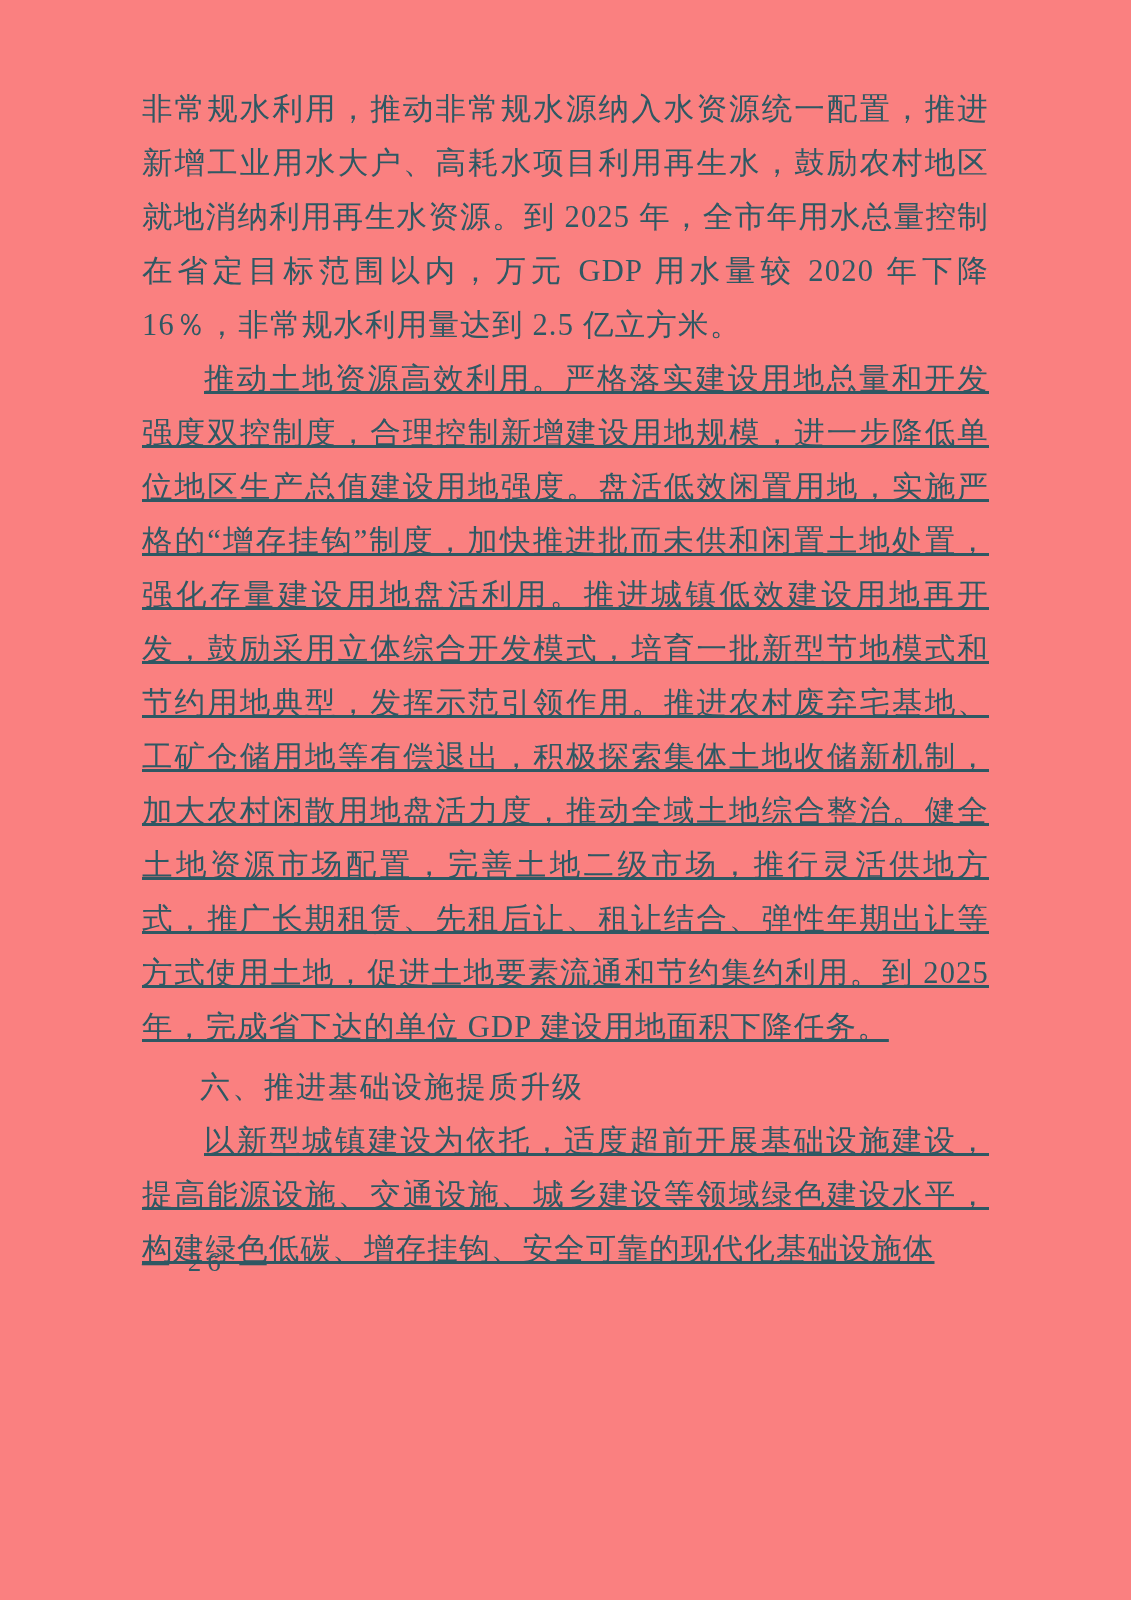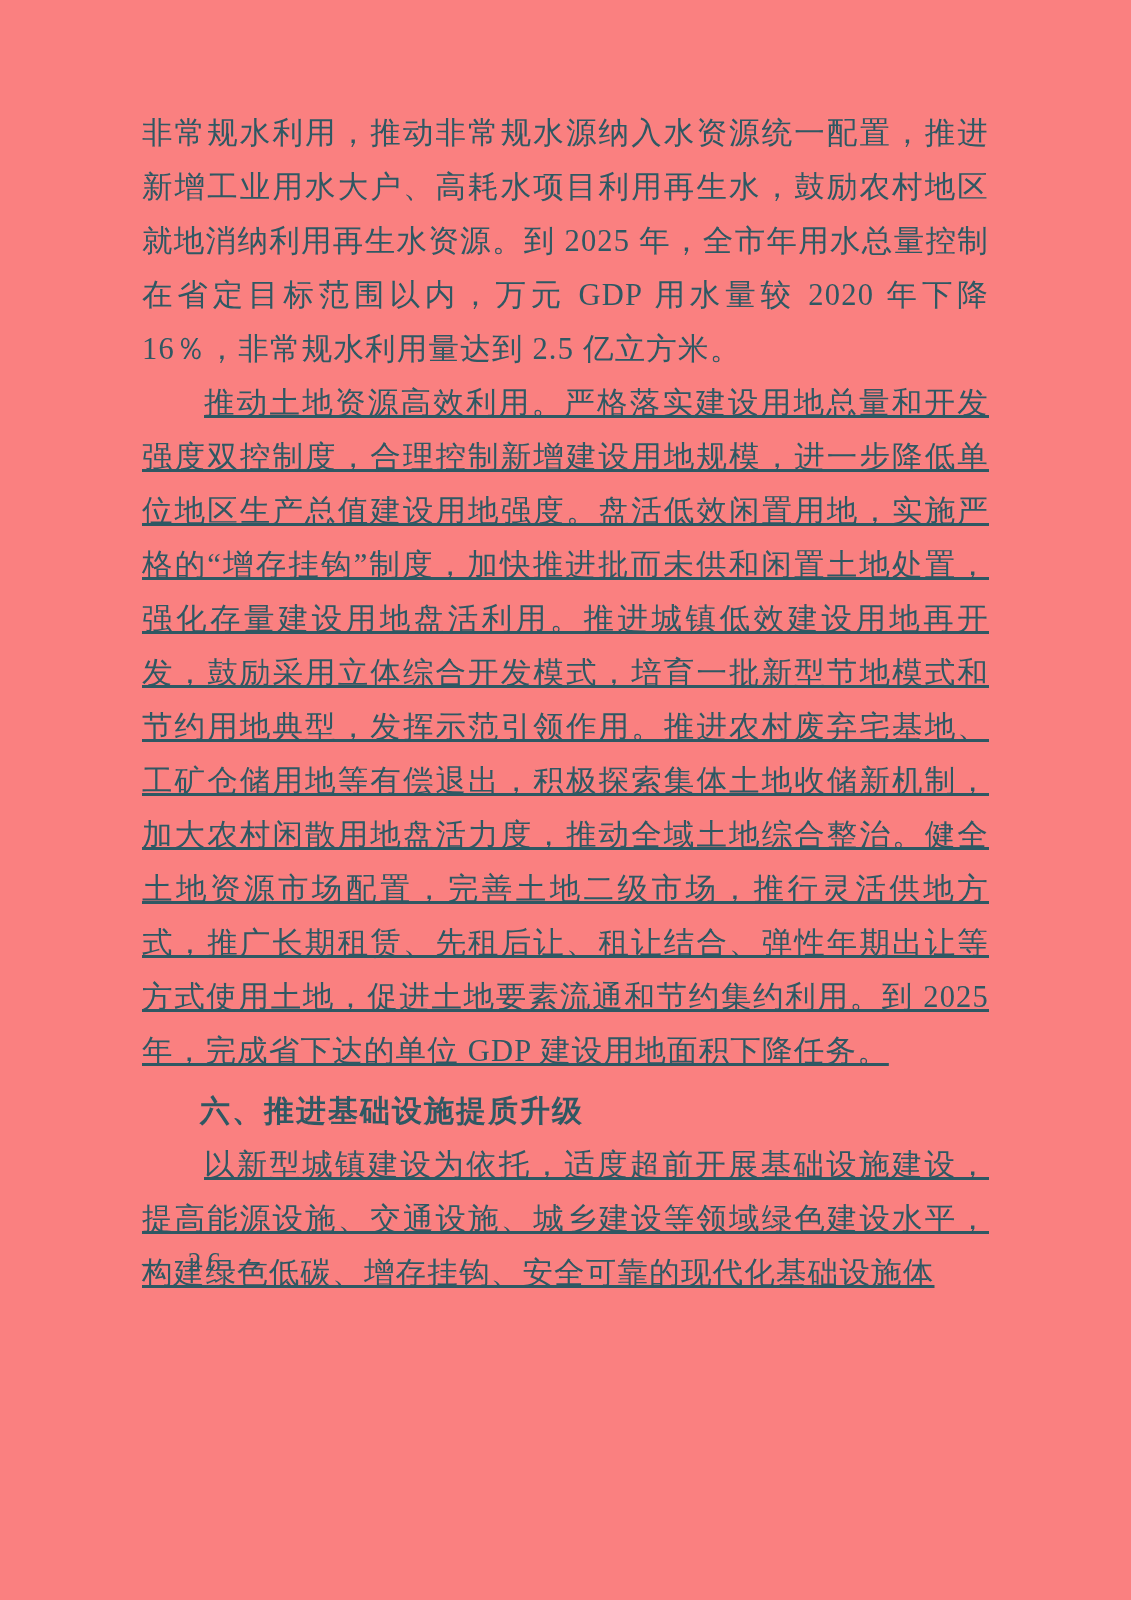--- a/index.html
+++ b/index.html
@@ -12,41 +12,41 @@
     background: #fa8080;
     font-family: "Liberation Serif", serif;
     color: #2e5561;
     overflow: hidden;
   }
   .page {
     position: relative;
     width: 1131px;
     height: 1428px;
     box-sizing: border-box;
-    padding: 106px 142px 0 142px;
+    padding: 82px 142px 0 142px;
   }
   .doc-body {
     font-size: 30.5px;
     line-height: 54px;
     letter-spacing: 1.2px;
     text-align: justify;
     text-justify: inter-ideograph;
     color: #2f5863;
   }
   .para {
     margin: 0 0 0 0;
     text-indent: 0;
   }
   .para.indent {
     text-indent: 62px;
     text-decoration: underline;
   }
   .heading {
     font-family: "DejaVu Sans", "Liberation Sans", sans-serif;
-    font-weight: bold;
+    font-weight: normal;
     font-size: 30px;
     line-height: 54px;
     letter-spacing: 2px;
     color: #2f5863;
     text-indent: 58px;
     margin: 6px 0 0 0;
   }
   .footer {
     position: absolute;
     left: 0;

